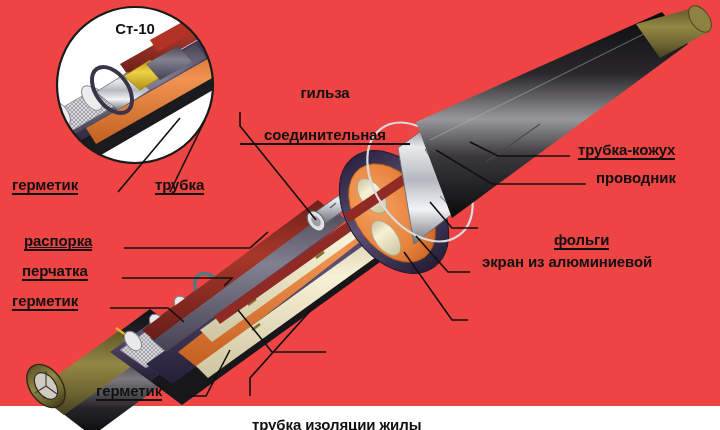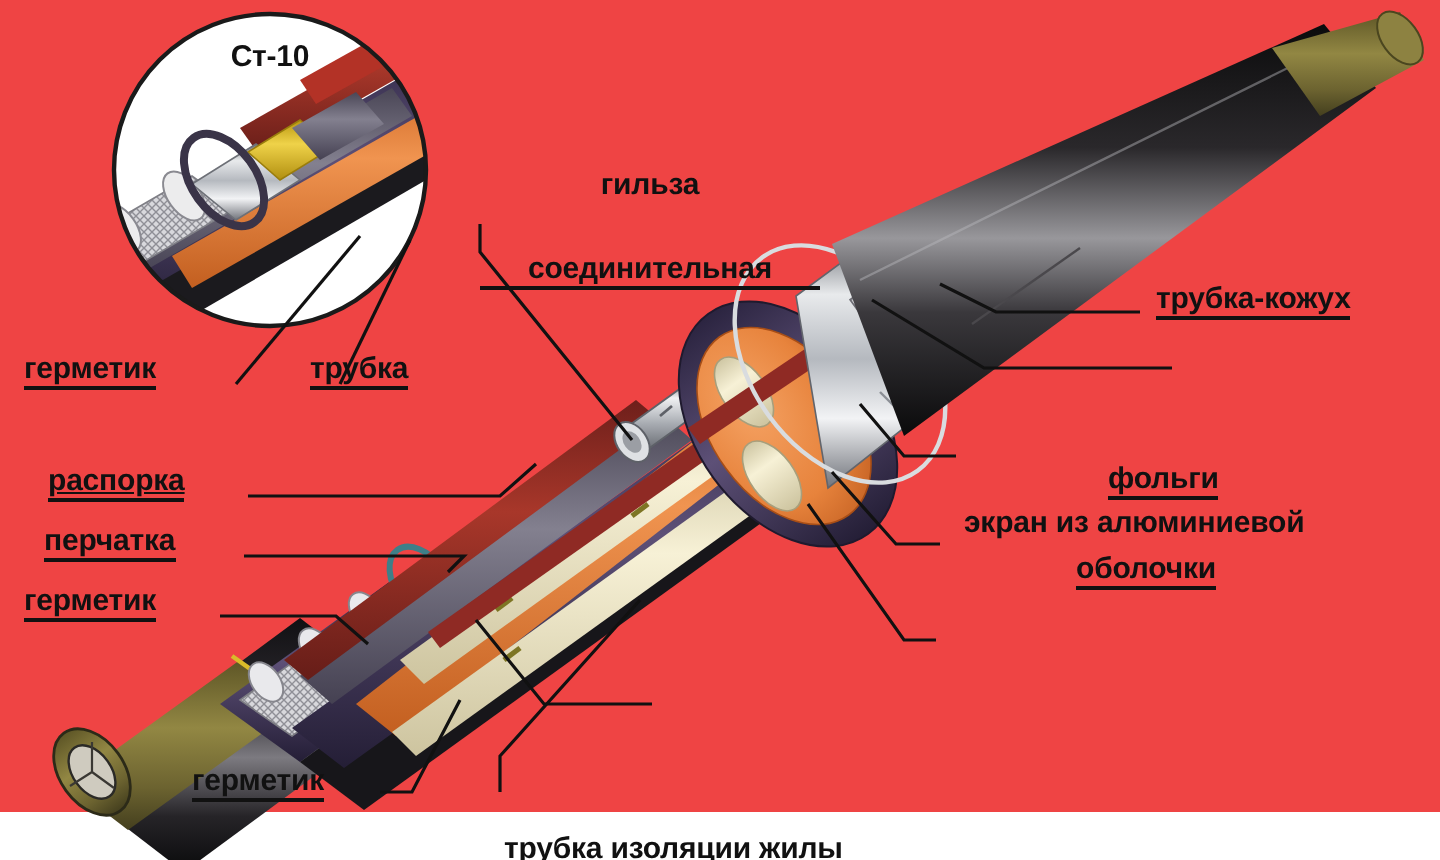--- a/index.html
+++ b/index.html
@@ -244,25 +244,25 @@
   </svg>
 
   <div class="lbl c" style="left:90px;top:20px;width:90px;">Ст-10</div>
   <div class="lbl u" style="left:12px;top:176px;">герметик</div>
   <div class="lbl u" style="left:155px;top:176px;">трубка</div>
 
   <div class="lbl c" style="left:240px;top:84px;width:170px;">гильза</div>
   <div class="lbl c u" style="left:240px;top:102px;width:170px;margin-top:24px;">соединительная</div>
 
   <div class="lbl u" style="left:578px;top:141px;">трубка-кожух</div>
+  <div class="lbl" style="left:596px;top:169px;">проводник</div>
 
   <div class="lbl" style="left:482px;top:213px;margin-top:40px;">экран из алюминиевой</div>
   <div class="lbl u" style="left:554px;top:231px;">фольги</div>
 
-  <div class="lbl u" style="left:538px;top:276px;">оболочки</div>
 
 
   <div class="lbl u" style="left:24px;top:232px;text-decoration:underline;">распорка</div>
   <div class="lbl u" style="left:22px;top:262px;">перчатка</div>
   <div class="lbl u" style="left:12px;top:292px;">герметик</div>
 
   <div class="lbl u" style="left:96px;top:382px;">герметик</div>
   <div class="lbl u" style="left:252px;top:382px;margin-top:34px;">трубка изоляции жилы</div>
 
 </div>

